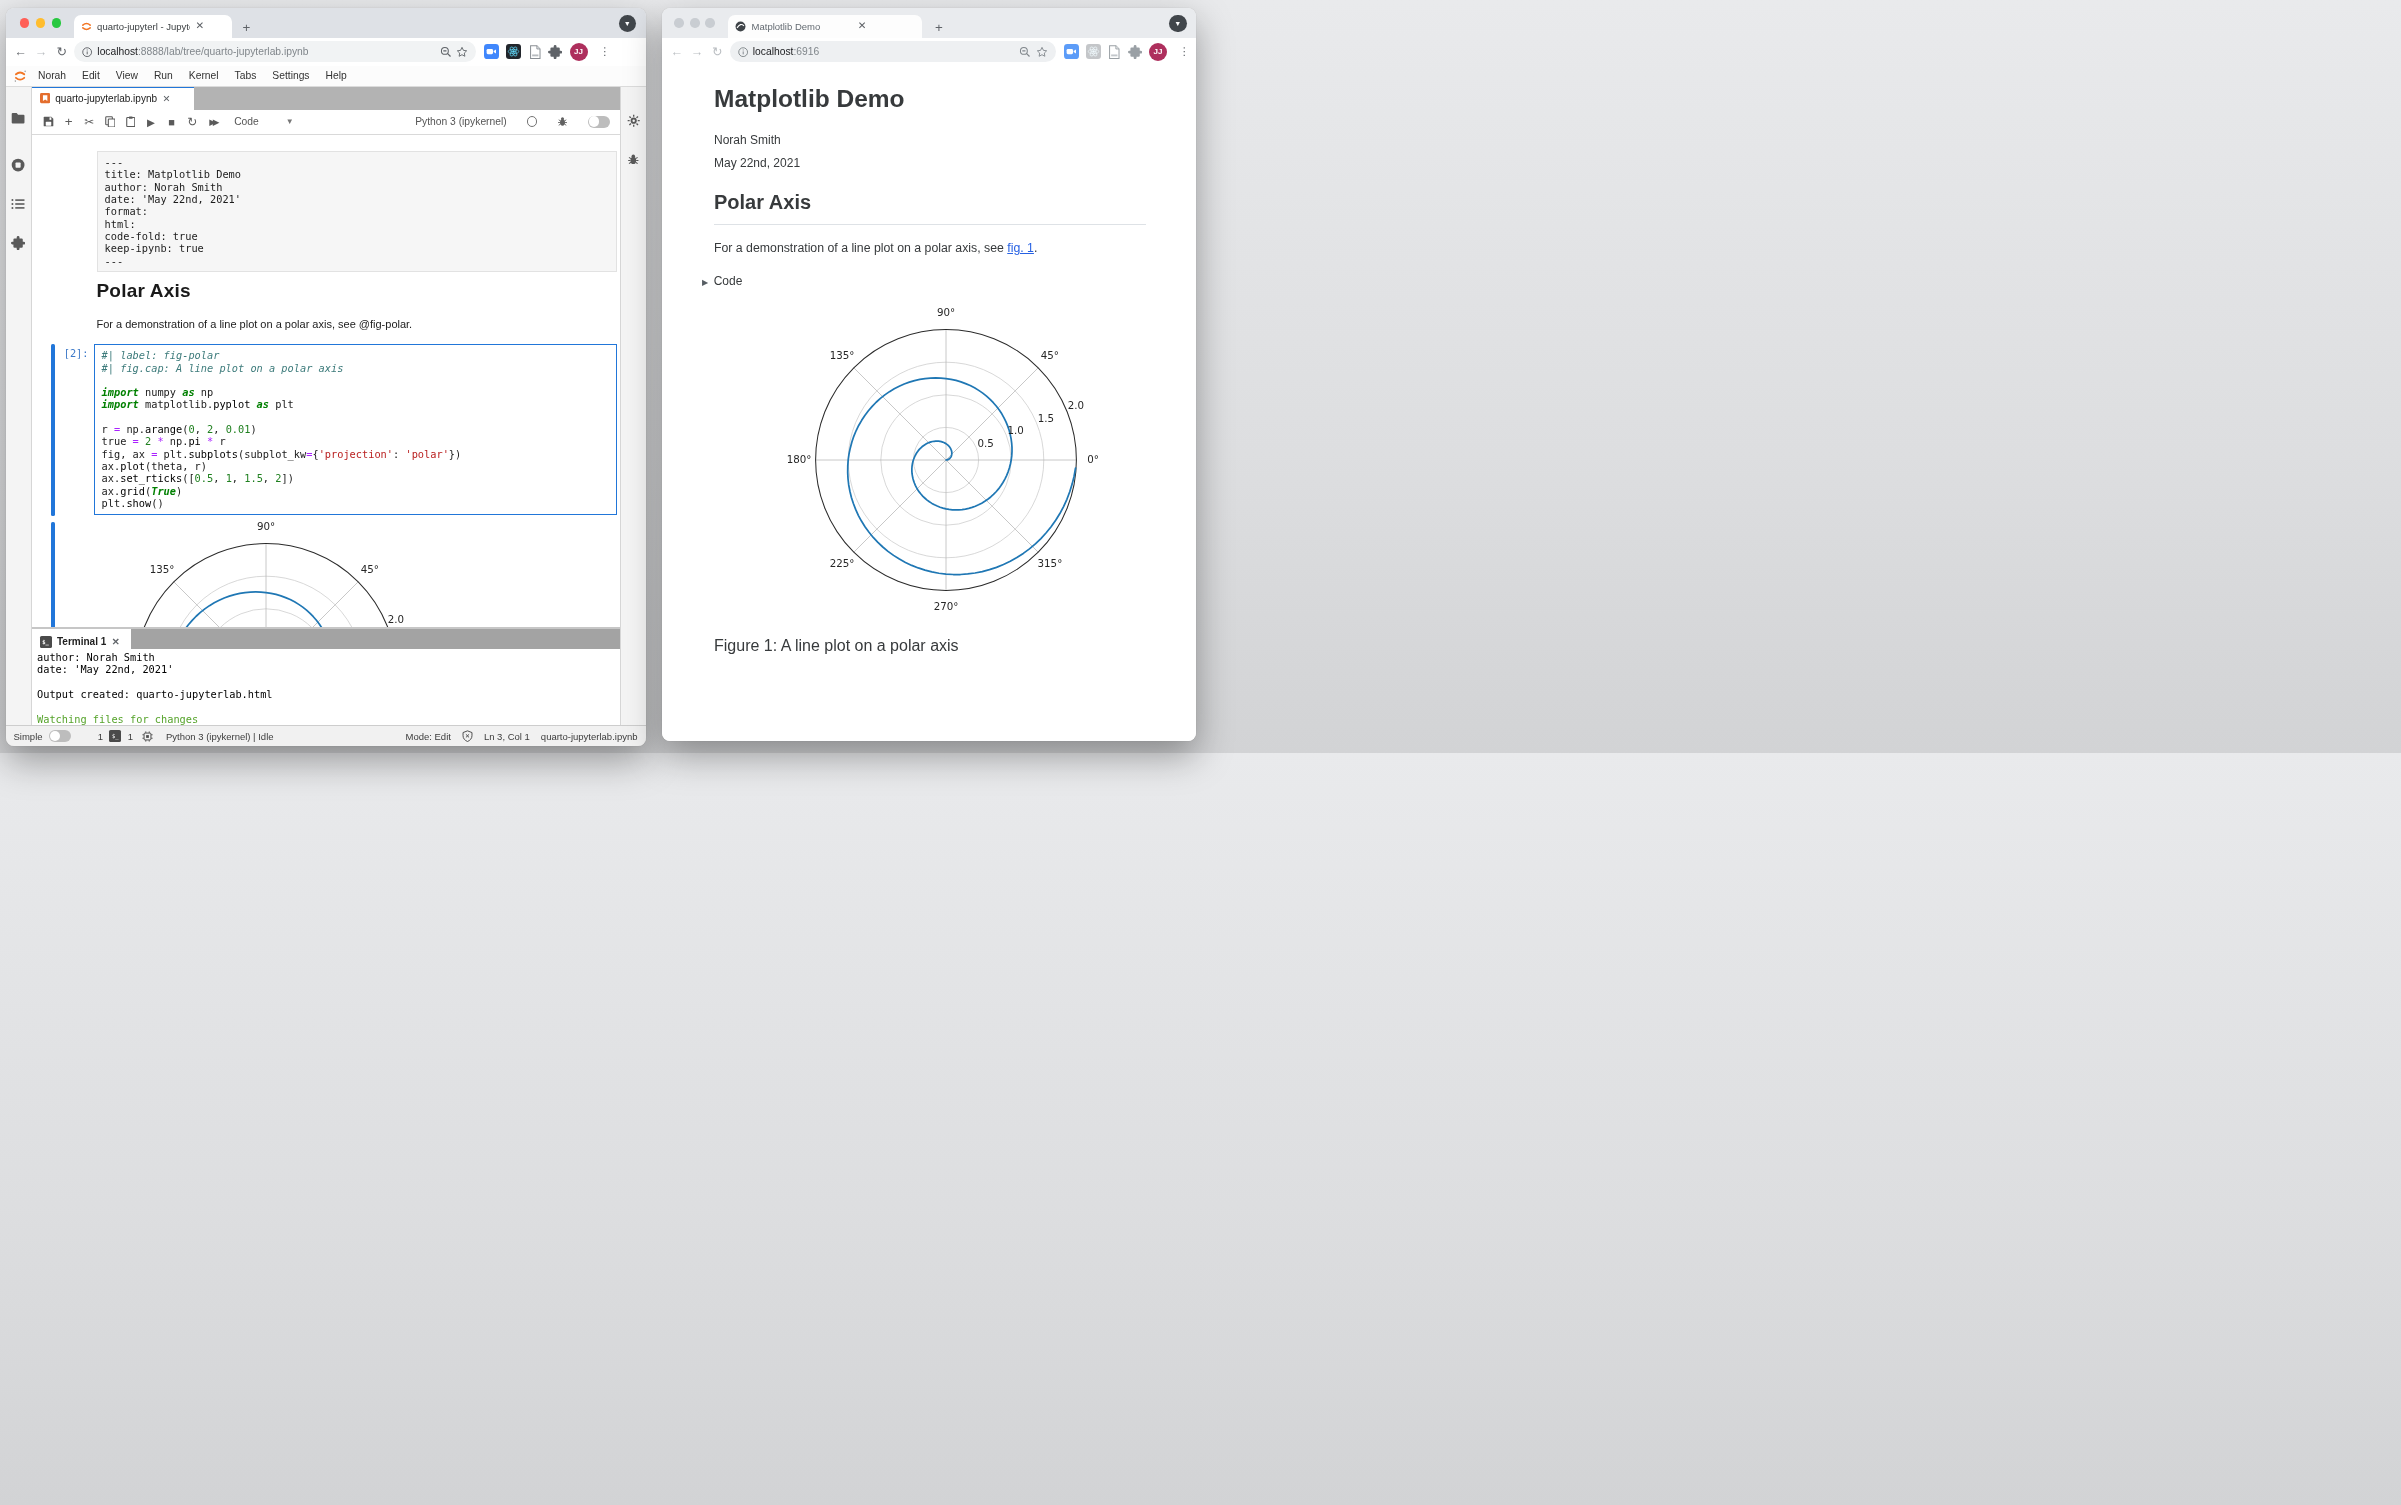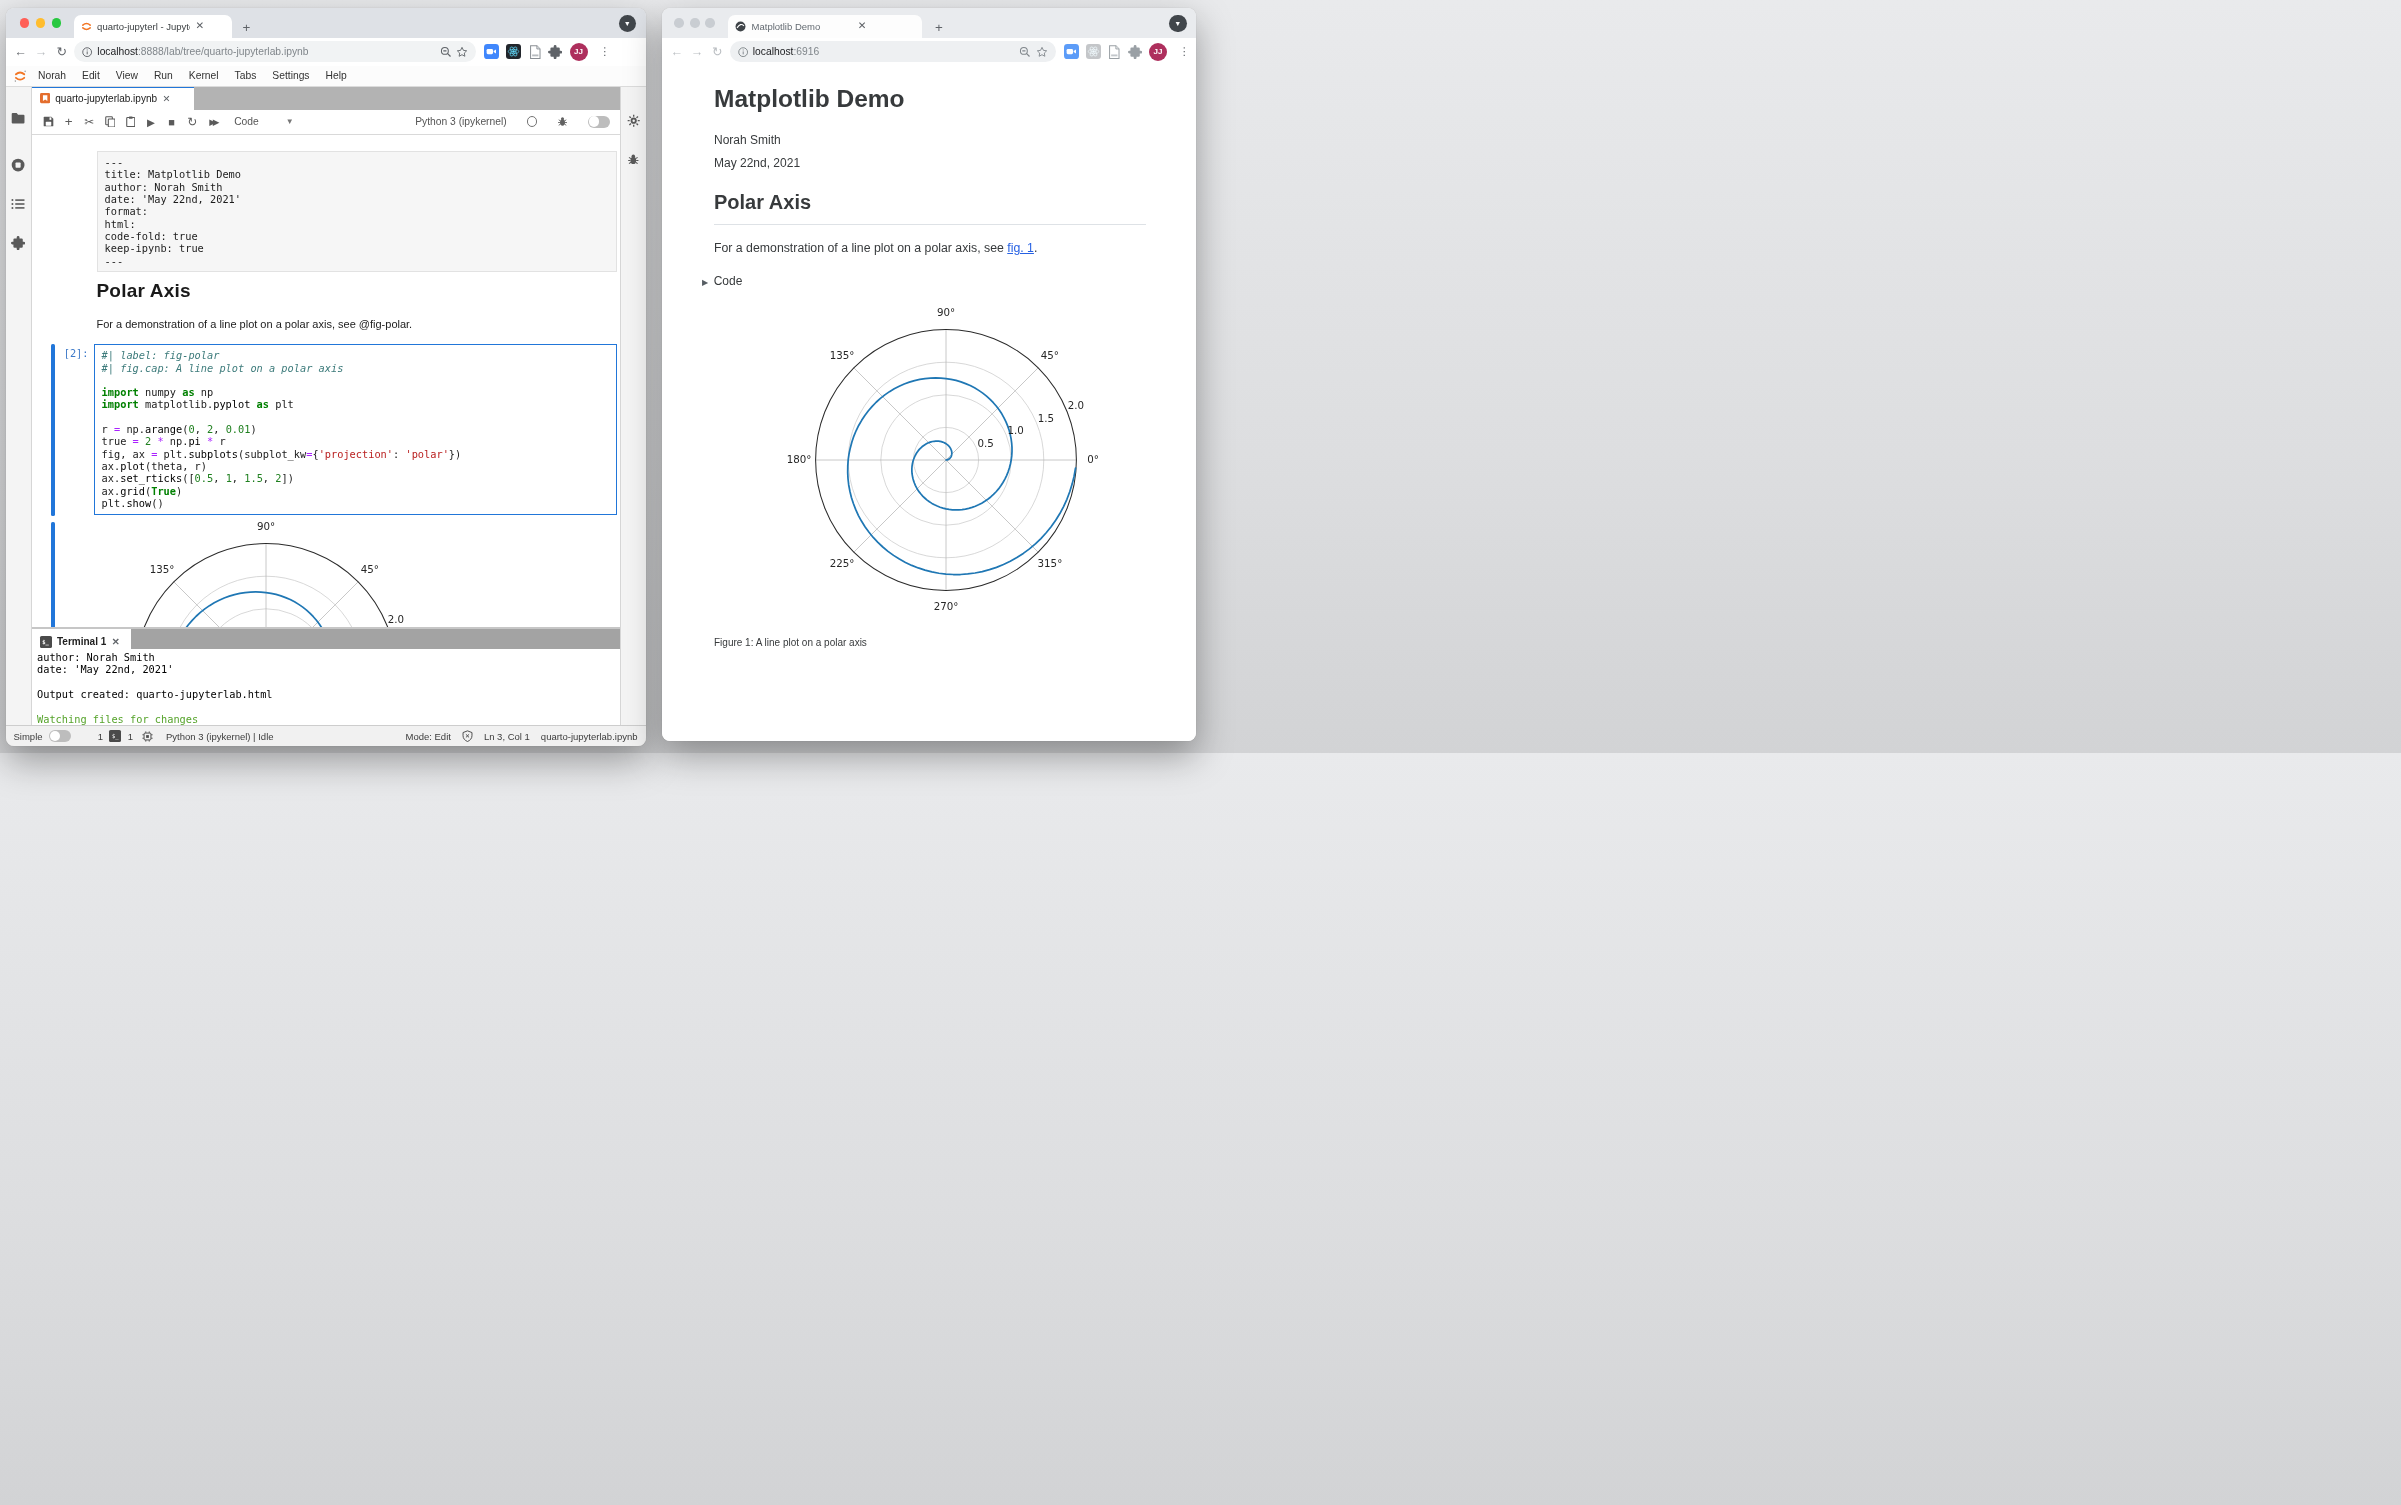--- a/index.html
+++ b/index.html
@@ -74,21 +74,21 @@
     border:0.8px solid #e2e2e2; padding:4px 7.1px; color:#1c1c1c; }
   #cell-md { position:absolute; left:65px; top:145px; color:#1a1a1a; }
   #cell-md h1 { font-size:19px; font-weight:bold; letter-spacing:0.2px; }
   #cell-md p { font-size:11px; margin-top:16.6px; color:#212121; }
   .collapser { position:absolute; left:19px; width:4.7px; background:#2176d9; border-radius:1.6px; }
   #code-prompt { position:absolute; left:0; width:57px; top:212px; text-align:right;
     color:#3b78c8; }
   #cell-code { position:absolute; left:62px; right:2.4px; top:209px; border:0.8px solid #2176d9;
     background:#fff; padding:4.7px 7.1px; }
   .tk-cm { color:#3d7b7b; font-style:italic; }
-  .tk-kw { color:#008000; font-weight:bold; }
+  .tk-kw { color:#008000; font-weight:bold;font-style:italic; }
   .tk-nm { color:#208020; }
   .tk-st { color:#ba2121; }
   .tk-op { color:#aa22ff; }
   .tk-tx { color:#212121; }
   #nb-output { position:absolute; left:58px; top:387px; width:526px; height:106px; overflow:hidden; }
   #nb-output svg { position:absolute; left:6.3px; top:-9.5px; }
 
   #term-panel { position:absolute; left:0; right:0; bottom:0; height:98px; }
   #term-panel .dtabbar { top:0; background:#a3a3a3; border-top:2.4px solid #c6c6c6; height:27px;font-weight:bold; }
   #term-content { position:absolute; top:21.3px; left:0; right:0; bottom:0; background:#fff;
@@ -113,21 +113,21 @@
   #pg-title  { top:19px; left:52px; font-size:24.5px; font-weight:600; color:#333639; }
   #pg-author { top:67px; left:52px; font-size:12px; }
   #pg-date   { top:90px; left:52px; font-size:12px; }
   #pg-h2 { top:125px; left:52px; width:432px; font-size:20px; font-weight:600; color:#333639;
     padding-bottom:9.5px; border-bottom:0.8px solid #dee2e6; }
   #pg-p { top:175px; left:52px; font-size:12.3px; }
   #pg-p a { color:#2761e3; }
   #pg-code { top:208px; left:40px; font-size:12px; color:#6c757d; }
   #pg-code .tri { font-size:8px; color:#565d63; margin-right:5.5px; }
   #pg-fig { top:232px; left:114px; }
-  #pg-cap { top:571px; left:52px; font-size:10px; color:#6c757d; }
+  #pg-cap { top:571px; left:52px; font-size:16px; color:#6c757d; }
   svg.polar text { font-family:"DejaVu Sans", sans-serif; }
 </style>
 </head>
 <body>
 
 <div class="win" id="win-left">
   <div class="tbar">
     <span class="light" style="left:14.2px;background:#ff5f57"></span>
     <span class="light" style="left:30px;background:#ffbd2e"></span>
     <span class="light" style="left:46px;background:#28c840"></span>

